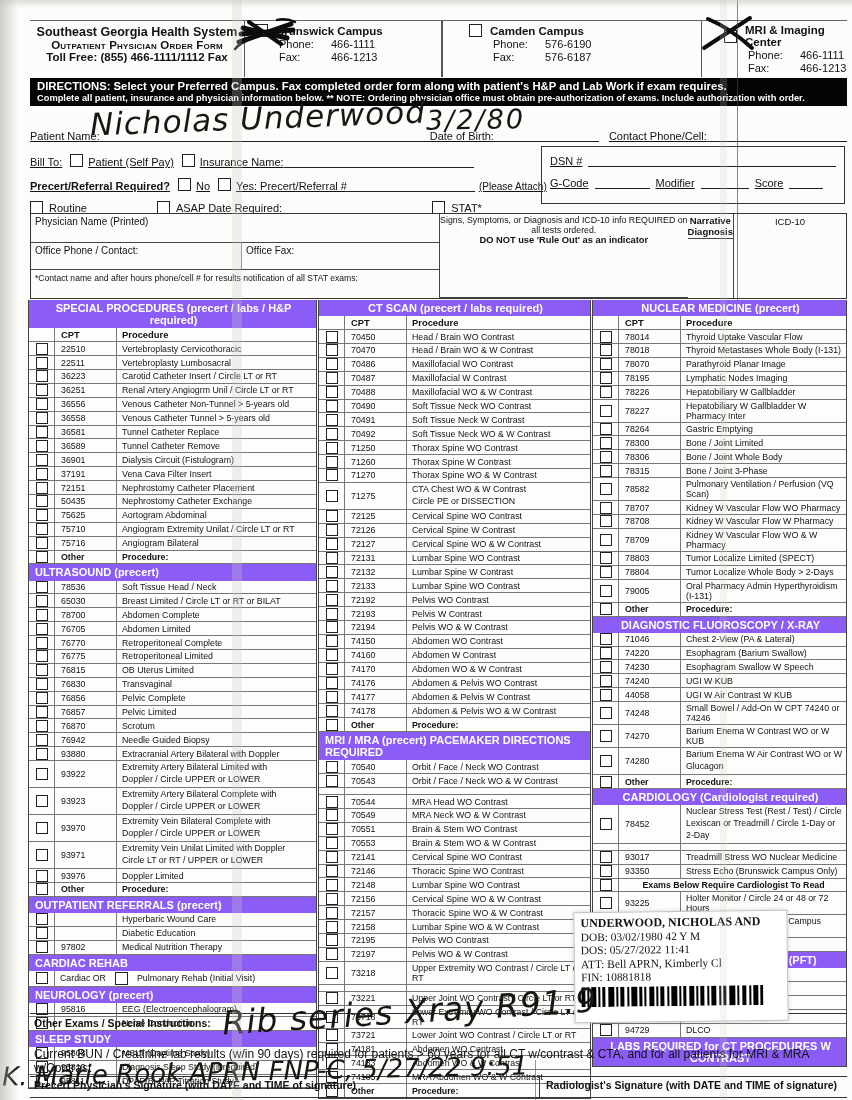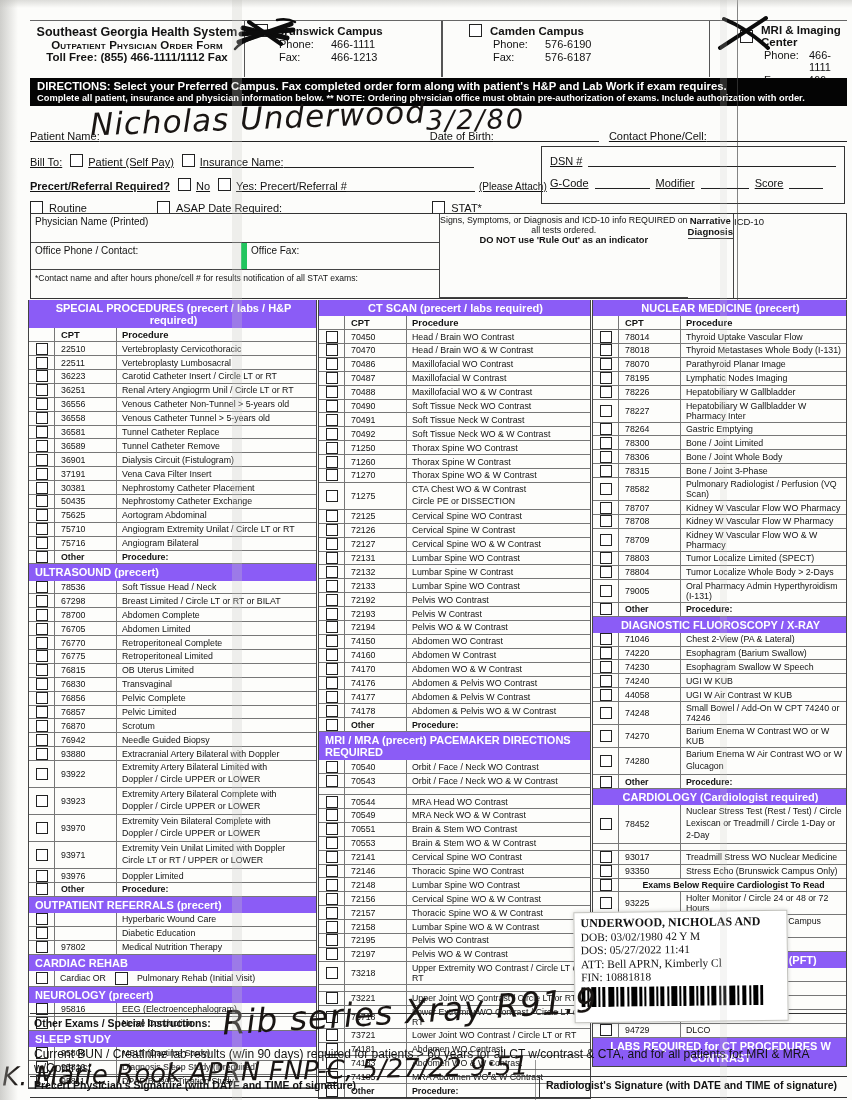--- a/index.html
+++ b/index.html
@@ -46,30 +46,30 @@
   .dsnbox{position:absolute;top:36px;right:2px;width:286px;height:48px;border:1.5px solid #333;font-size:11px;padding:4px 8px;}
   .dsnbox .r1{display:flex;align-items:flex-end;margin-top:2px;}
   .dsnbox .r2{display:flex;align-items:flex-end;margin-top:8px;gap:6px;}
   .pat .cbx-gap{margin:0 5px 1px 8px;}
 
   
   .phys{position:absolute;top:213px;left:30px;right:5px;height:84px;border:1.5px solid #333;display:flex;font-size:10px;}
   .phys .lpane{width:408px;display:flex;flex-direction:column;}
   .phys .lp1{height:24px;padding:2px 4px;border-bottom:1px solid #444;font-size:10px;}
   .phys .lp2{height:26px;display:flex;border-bottom:1px solid #444;}
-  .phys .lp2 .c1{width:202px;border-right:6px solid #22c55e;padding:2px 4px;}
+  .phys .lp2 .c1{width:202px;border-right:1px solid #22c55e;padding:2px 4px;}
   .phys .lp2 .c2{flex:1;padding:2px 4px;}
   .phys .lp3{flex:1;padding:3px 4px;font-size:8.6px;}
   .phys .rpane{flex:1;border-left:1px solid #444;display:flex;flex-direction:row;}
   .phys .rp1{text-align:center;font-size:8.8px;padding-top:1px;border-bottom:1px solid #444;}
   .phys .rp1 .s2{font-weight:bold;font-size:9.3px;}
   .phys .rbody{flex:1;display:flex;}
   .phys .narr{flex:1;border-right:1px solid #444;}
   .phys .narr .nhead{text-align:center;font-weight:bold;font-size:9.5px;border-bottom:1px solid #444;padding:1px 0;}
-  .phys .icd{width:112px;font-size:9.5px;padding-top:2px;}
+  .phys .icd{width:112px;text-align:center;font-size:9.5px;padding-top:2px;}
 
   
   .proc-area{position:absolute;top:300px;left:28px;right:5px;display:flex;align-items:flex-start;}
   .pcol{border:1px solid #444;border-top:0;}
   .pcol0{width:287px;}
   .pcol1{width:271px;margin-left:1px;}
   .pcol2{flex:1;margin-left:1px;}
   .secbar{background:#8b5cf6;color:#fff;font-weight:bold;font-size:11px;padding:2px 4px 2px 6px;line-height:1.1;}
   .secbar.center{text-align:center;}
   .prow{display:flex;min-height:12.9px;border-bottom:1px solid #777;align-items:stretch;background:#fdfdfb;}
@@ -160,21 +160,21 @@
       </div>
       <div class="prow2">
           <span class="lab">Phone:</span>
           <span>576-6190</span>
         </div>
       <div class="prow2">
           <span class="lab">Fax:</span>
           <span>576-6187</span>
         </div>
     </div>
-    <div class="campus b3" style="padding-left:30px;margin-left:8px;">
+    <div class="campus b3" style="padding-left:22px;">
       <div class="nrow">
         <span class="cbox"></span>
         <span>MRI &amp; Imaging Center</span>
         <svg class="mark-svg" style="left:-24px;top:-10px;" width="60" height="40" viewBox="0 0 60 40">
           <g stroke="#0c0c0c" fill="none" stroke-linecap="round">
             <path d="M4 34 L50 4" stroke-width="4"></path>
             <path d="M8 5 Q30 14 52 34" stroke-width="4"></path>
           </g>
         </svg>
       </div>
@@ -344,21 +344,21 @@
           <div class="cb-cell">
             <span class="cbox"></span>
           </div>
           <div class="cpt-cell">37191</div>
           <div class="proc-cell">Vena Cava Filter Insert</div>
         </div>
         <div class="prow">
           <div class="cb-cell">
             <span class="cbox"></span>
           </div>
-          <div class="cpt-cell">30381</div>
+          <div class="cpt-cell">72151</div>
           <div class="proc-cell">Nephrostomy Catheter Placement</div>
         </div>
         <div class="prow">
           <div class="cb-cell">
             <span class="cbox"></span>
           </div>
           <div class="cpt-cell">50435</div>
           <div class="proc-cell">Nephrostomy Catheter Exchange</div>
         </div>
         <div class="prow">
@@ -394,21 +394,21 @@
           <div class="cb-cell">
             <span class="cbox"></span>
           </div>
           <div class="cpt-cell">78536</div>
           <div class="proc-cell">Soft Tissue Head / Neck</div>
         </div>
         <div class="prow">
           <div class="cb-cell">
             <span class="cbox"></span>
           </div>
-          <div class="cpt-cell">67298</div>
+          <div class="cpt-cell">65030</div>
           <div class="proc-cell">Breast Limited / Circle LT or RT or BILAT</div>
         </div>
         <div class="prow">
           <div class="cb-cell">
             <span class="cbox"></span>
           </div>
           <div class="cpt-cell">78700</div>
           <div class="proc-cell">Abdomen Complete</div>
         </div>
         <div class="prow">
@@ -1049,21 +1049,21 @@
             <span class="cbox"></span>
           </div>
           <div class="cpt-cell">78315</div>
           <div class="proc-cell">Bone / Joint 3-Phase</div>
         </div>
         <div class="prow">
           <div class="cb-cell">
             <span class="cbox"></span>
           </div>
           <div class="cpt-cell">78582</div>
-          <div class="proc-cell">Pulmonary Radiologist / Perfusion (VQ Scan)</div>
+          <div class="proc-cell">Pulmonary Ventilation / Perfusion (VQ Scan)</div>
         </div>
         <div class="prow">
           <div class="cb-cell">
             <span class="cbox"></span>
           </div>
           <div class="cpt-cell">78707</div>
           <div class="proc-cell">Kidney W Vascular Flow WO Pharmacy</div>
         </div>
         <div class="prow">
           <div class="cb-cell">

